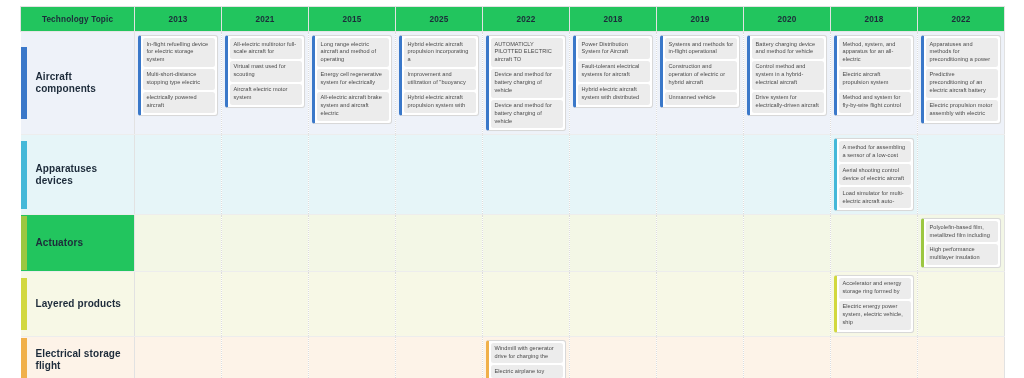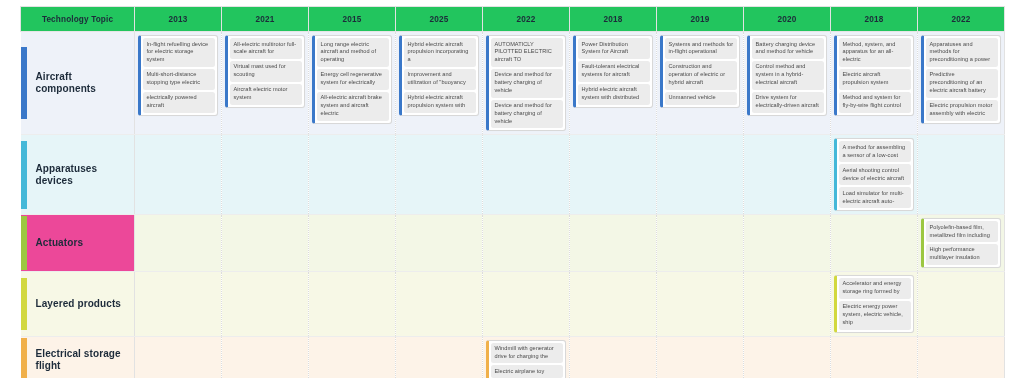--- a/index.html
+++ b/index.html
@@ -264,21 +264,21 @@
               <div class="chip">A method for assembling a sensor of a low-cost</div>
               <div class="chip">Aerial shooting control device of electric aircraft</div>
               <div class="chip">Load simulator for multi-electric aircraft auto-</div>
             </div>
           </td>
           <td class="cell lastcol" style="background: rgb(230, 245, 248);">
             <div class="empty"></div>
           </td>
         </tr>
         <tr style="height: 54px;">
-          <td class="rowlabel" style="background: #ec4899;">
+          <td class="rowlabel" style="background: #22c55e;">
             <div class="rowlabel-inner" style="height: 54px;">
               <div class="accent" style="background: rgb(156, 199, 65);"></div>
               <div class="rowlabel-text">Actuators</div>
             </div>
           </td>
           <td class="cell" style="background: rgb(243, 247, 230);">
             <div class="empty"></div>
           </td>
           <td class="cell" style="background: rgb(243, 247, 230);">
             <div class="empty"></div>

